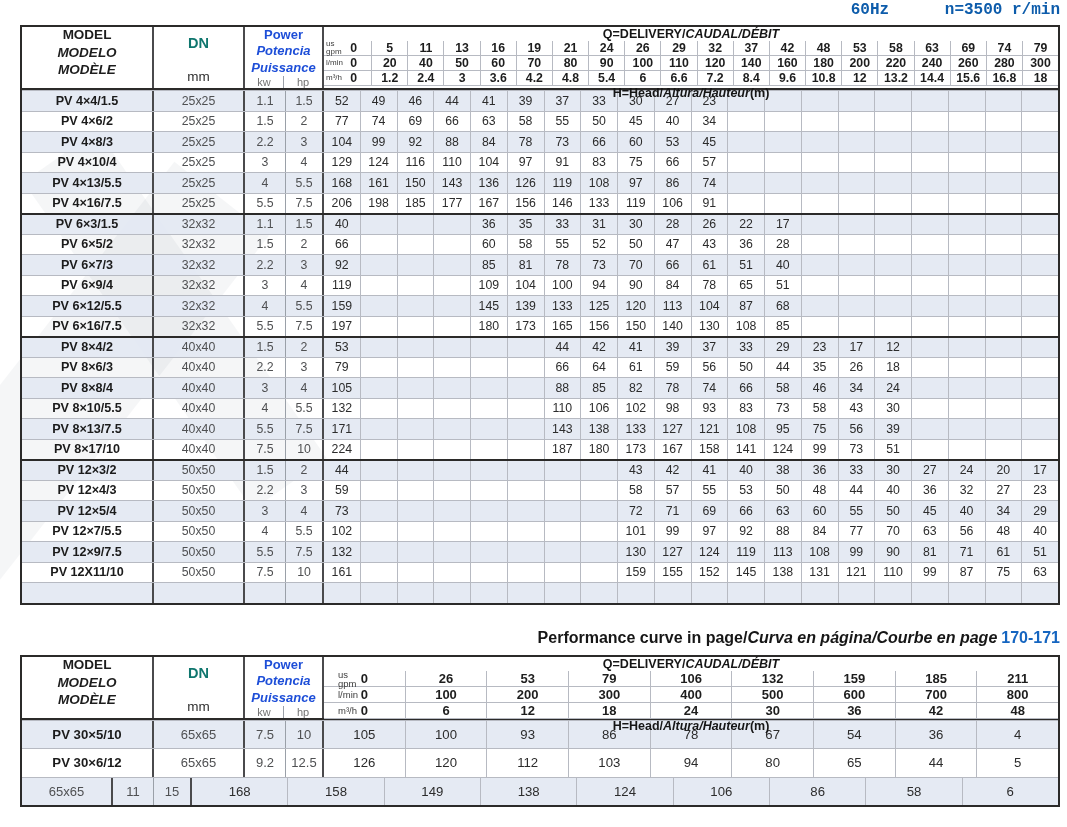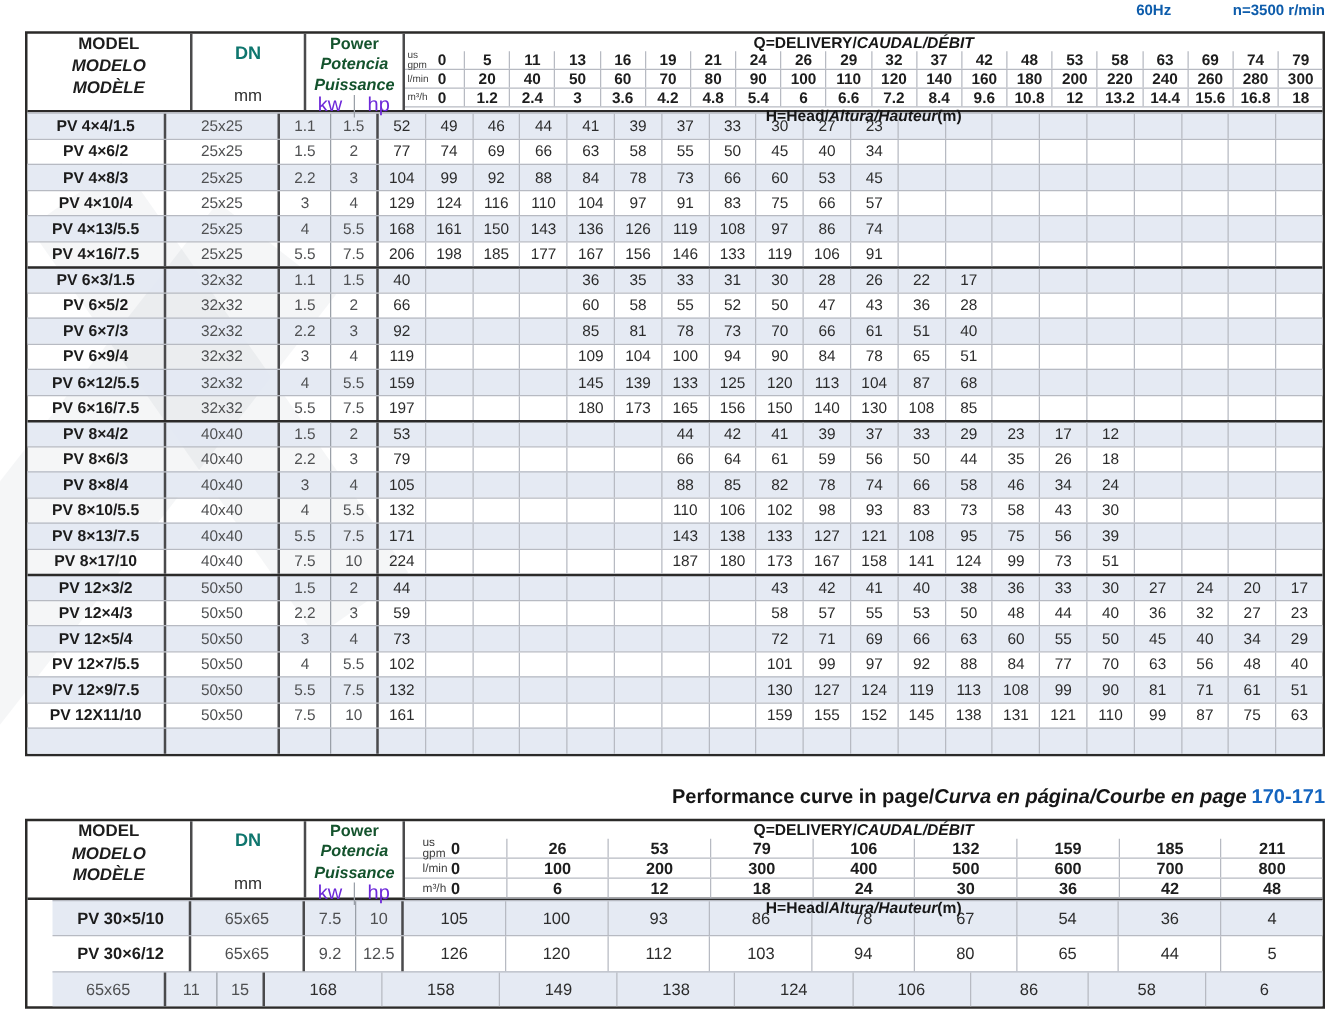--- a/index.html
+++ b/index.html
@@ -5,21 +5,21 @@
   :root{
     --accent:#0d5cab; --pages:#1565c0; --shade:#e5e9f2;
     --dark:#2b2a29; --heavy:#4a4a4c; --line:#b7bac2; --mid:#4f5052; --txt:#333;
   }
   *{box-sizing:border-box;}
   html,body{margin:0;padding:0;}
   body{
     width:1067px;height:827px;position:relative;overflow:hidden;background:#fff;
     font-family:"Liberation Sans",sans-serif;color:var(--txt);
   }
-  .topbar{position:absolute;top:1px;right:7px;font-size:12px;font-weight:bold;color:var(--accent);}
+  .topbar{position:absolute;top:1px;right:7px;font-size:16px;font-weight:bold;color:var(--accent);font-family:Liberation Mono, monospace;}
   .topbar .sp{margin-left:46px;}
   .watermark{position:absolute;left:-20px;top:110px;width:420px;height:520px;pointer-events:none;z-index:0;}
   .watermark::before,.watermark::after{
     content:"";position:absolute;background:rgba(120,125,135,0.07);
   }
   .watermark::before{left:40px;top:40px;width:120px;height:460px;transform:rotate(38deg);}
   .watermark::after{left:150px;top:10px;width:90px;height:400px;transform:rotate(-35deg);}
 
   .tbl{position:absolute;left:20px;width:1040px;border:2px solid var(--dark);background:transparent;z-index:1;}
   .t1{top:25px;}
@@ -28,50 +28,50 @@
   
   .thead{display:flex;height:63px;border-bottom:2px solid var(--dark);}
   .hc{position:relative;}
   .h-model{width:132px;border-right:2px solid var(--heavy);display:flex;flex-direction:column;justify-content:center;align-items:center;padding-bottom:10px;}
   .h-model div{font-size:13.5px;font-weight:bold;line-height:1.3;color:#1d1d1d;}
   .h-dn{width:91px;border-right:2px solid var(--heavy);display:flex;flex-direction:column;}
   .dn-t{flex:1;display:flex;align-items:center;justify-content:center;font-size:14.5px;font-weight:bold;color:#0f766e;padding-bottom:6px;}
   .dn-b{height:23px;display:flex;align-items:center;justify-content:center;font-size:13.5px;color:#2e2e2e;}
   .h-power{width:79px;border-right:2px solid var(--heavy);display:flex;flex-direction:column;}
   .pw-t{flex:1;display:flex;flex-direction:column;align-items:center;justify-content:center;}
-  .pw-t div{font-size:13px;font-weight:bold;line-height:1.25;color:#14532d;}
+  .pw-t div{font-size:13px;font-weight:bold;line-height:1.25;color:#1d4ed8;}
   .pw-b{height:24px;display:flex;}
-  .pw-kw,.pw-hp{flex:1;display:flex;align-items:center;justify-content:center;font-size:16px;color:#6d28d9;}
+  .pw-kw,.pw-hp{flex:1;display:flex;align-items:center;justify-content:center;font-size:11px;color:#737373;}
   .pw-hp{border-left:1px solid #9aa0a8;}
   .h-q{flex:1;display:flex;flex-direction:column;}
   .q-title{height:17px;display:flex;align-items:center;justify-content:center;font-size:12.5px;font-weight:bold;color:#161616;}
   .q-row{display:flex;height:16.4px;border-bottom:1px solid var(--line);}
   .q-row:last-of-type{border-bottom:none;}
   .q-cell{flex:1 1 0;position:relative;display:flex;align-items:center;justify-content:center;font-size:12.3px;font-weight:bold;color:#1d1d1d;}
   .q-cell.bl{border-left:1px solid var(--line);}
   .q-cell.c0{padding-left:12px;}
   .u-label{position:absolute;left:2px;top:50%;transform:translateY(-50%);font-weight:normal;font-size:8px;line-height:0.95;color:#3d3d3d;text-align:left;white-space:nowrap;}
   .q-h{height:16px;display:flex;align-items:center;justify-content:center;font-size:12.5px;font-weight:bold;color:#161616;}
   .it{font-style:italic;}
 
   
   .trow{display:flex;height:20.5px;border-top:1px solid var(--line);}
   .trow:first-of-type{border-top:none;}
   .trow.gsep{border-top:2px solid var(--dark);}
   .trow.alt{background:rgba(228,233,242,0.95);}
   .c{display:flex;align-items:center;justify-content:center;}
-  .c-model{width:111px;border-right:2px solid var(--heavy);font-weight:bold;font-size:12.6px;color:#1b1b1b;}
+  .c-model{width:132px;border-right:2px solid var(--heavy);font-weight:bold;font-size:12.6px;color:#1b1b1b;}
   .c-dn{width:91px;border-right:2px solid var(--heavy);font-size:12.3px;color:var(--mid);}
   .c-kw{width:40px;font-size:12.3px;color:var(--mid);}
   .c-hp{width:39px;border-left:1px solid #9aa0a8;border-right:2px solid var(--heavy);font-size:12.3px;color:var(--mid);}
   .c-d{flex:1 1 0;font-size:12.3px;color:#2c2c2c;}
   .c-d.bl{border-left:1px solid var(--line);}
 
   
-  .t2 .trow{height:28.3px;margin-left:20px;}
+  .t2 .trow{height:28.3px;}
   .t2 .c-model{font-size:13.2px;}
   .t2 .c-dn,.t2 .c-kw,.t2 .c-hp{font-size:13px;}
   .t2 .c-d{font-size:13.2px;}
   .t2 .q-cell{font-size:13px;}
   .t2 .q-cell.c0{padding-left:0;}
   .t2 .u-label{left:14px;font-size:9.5px;}
 
   .note{position:absolute;top:629px;right:7px;z-index:1;font-size:16px;font-weight:bold;color:#161616;}
   .note .blue{color:var(--pages);margin-left:4px;}
 </style>

